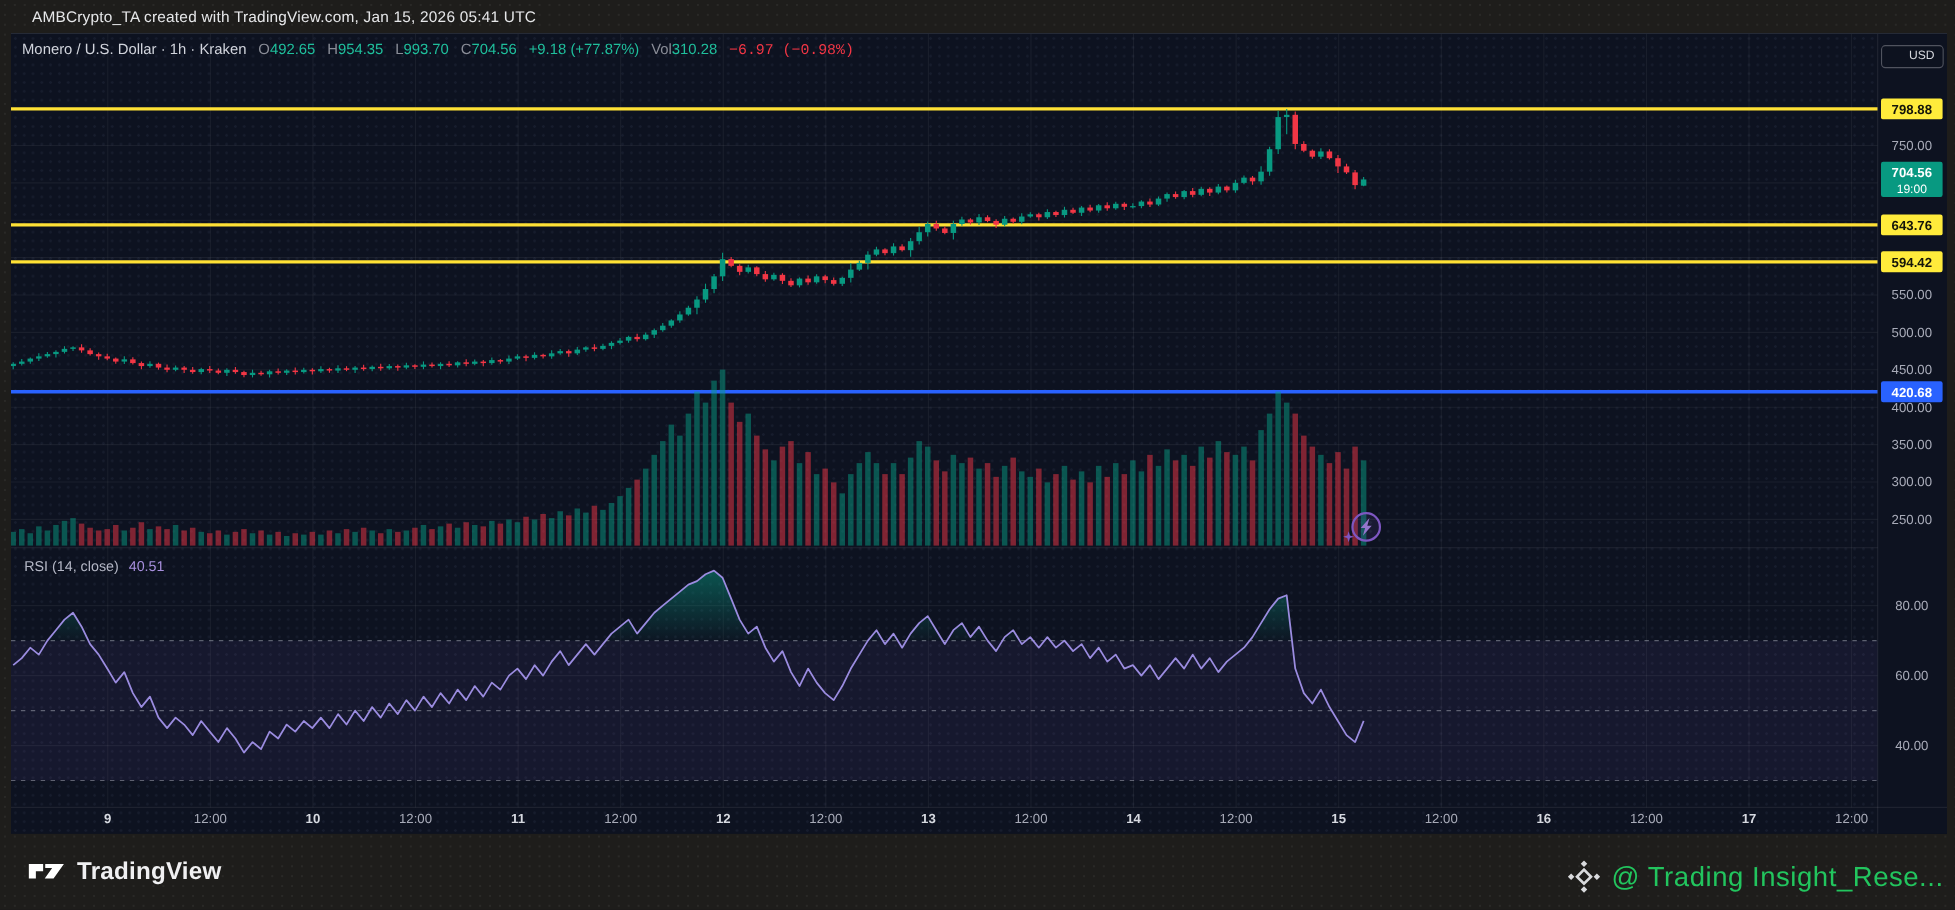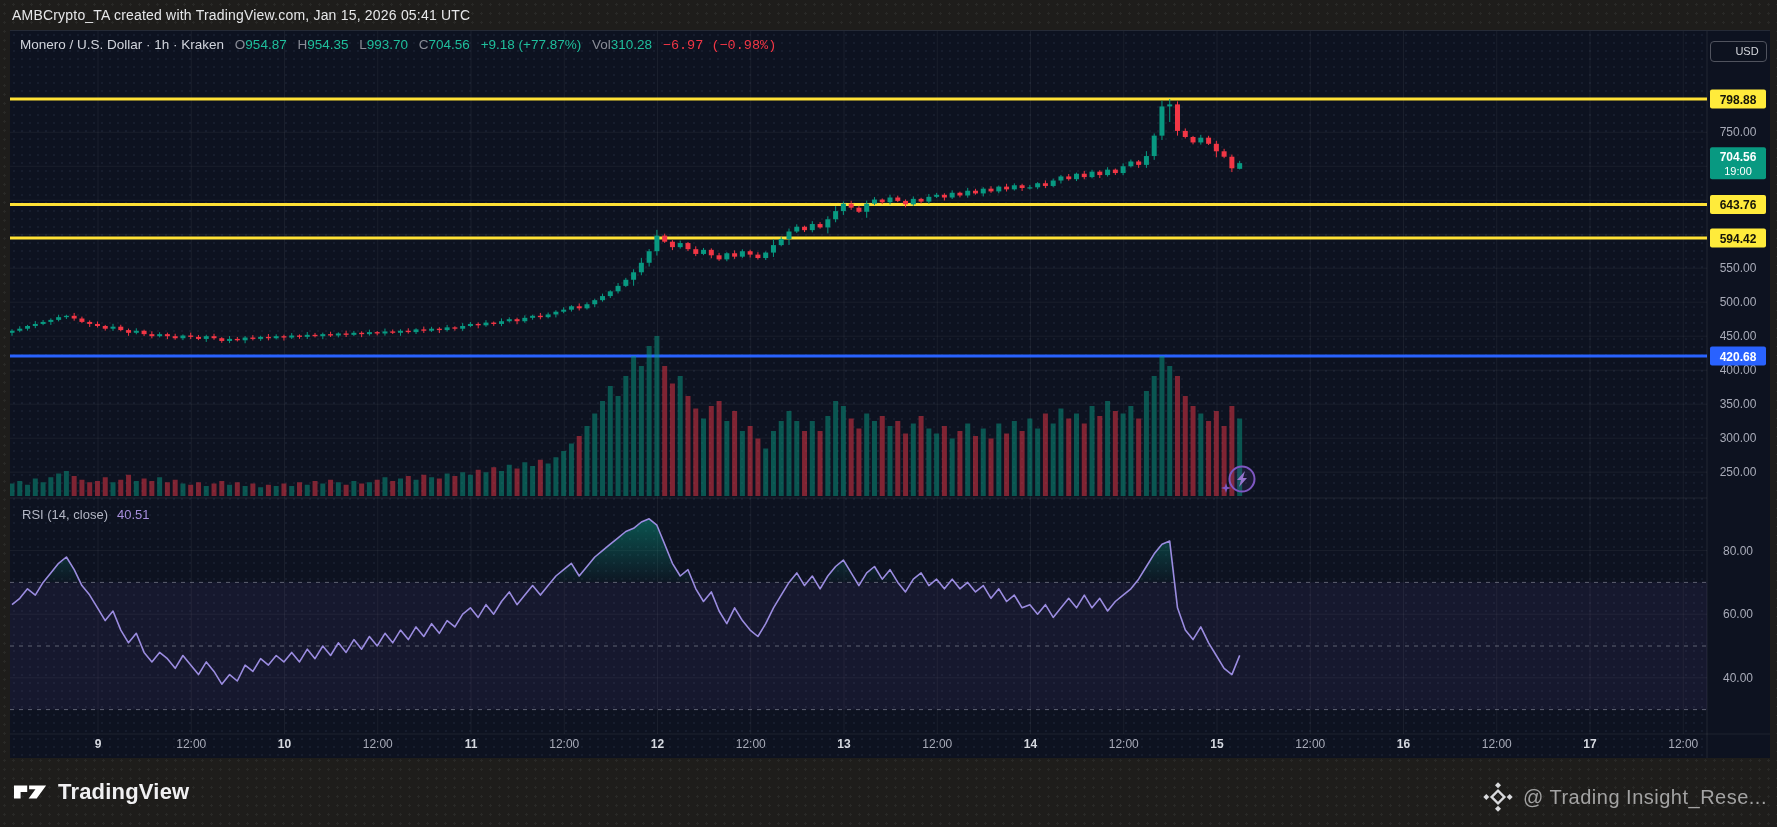--- a/index.html
+++ b/index.html
@@ -5,21 +5,21 @@
   html,body{margin:0;padding:0;background:#1e1d1b;}
   body{
     width:1777px;height:827px;overflow:hidden;position:relative;
     font-family:"Liberation Sans", sans-serif;
     background-color:#1e1d1b;
     background-image:radial-gradient(circle, rgba(255,255,255,0.05) 1px, transparent 1.4px);
     background-size:9px 9px;
   }
   .top-strip{
     position:absolute;left:0;top:0;width:1581px;height:30px;
-    color:#e6e7e9;font-size:14px;line-height:30px;padding-left:12px;box-sizing:border-box;
+    color:#e6e7e9;font-size:14px;line-height:30px;padding-left:29px;box-sizing:border-box;
     letter-spacing:.2px;
   }
   .chart-card{
     position:absolute;left:10px;top:30px;width:1760px;height:727px;
     background-color:#0d1220;
     background-image:radial-gradient(circle, rgba(150,170,215,0.07) 1px, transparent 1.4px);
     background-size:8px 8px;
     border-top:1px solid rgba(255,255,255,0.10);
   }
   .chart-card svg{position:absolute;left:0;top:0;}
@@ -32,26 +32,26 @@
   .rsi-legend{position:absolute;left:12px;top:476px;font-size:13px;color:#b4b7c5;z-index:5;white-space:nowrap;}
   .rsi-val{color:#a78fdd;margin-left:9px;}
   .usd-btn{
     position:absolute;left:1700px;top:10px;width:38px;height:19px;
     border:1px solid #50535e;border-radius:4px;color:#d5d7dd;font-size:11px;
     text-align:center;line-height:19px;z-index:6;background:rgba(13,18,32,0.6);padding-left:17px;
   }
   .footer{
     position:absolute;left:0;top:757px;width:1777px;height:70px;
     display:flex;align-items:center;justify-content:space-between;
-    padding:0 10px 0 14px;box-sizing:border-box;
+    padding:0 10px 0 26px;box-sizing:border-box;
   }
   .brand{display:flex;align-items:center;gap:10px;}
   .brand-text{color:#f0f0f2;font-size:22px;font-weight:bold;letter-spacing:.2px;}
   .watermark{display:flex;align-items:center;gap:10px;margin-top:10px;}
-  .watermark-text{color:#a3a3a3;font-size:20px;letter-spacing:.5px;text-align:right;}
+  .watermark-text{color:#22c55e;font-size:25px;letter-spacing:.5px;text-align:right;}
 </style>
 </head>
 <body>
 
 <div class="top-strip">
   <span>AMBCrypto_TA created with TradingView.com, Jan 15, 2026 05:41 UTC</span>
 </div>
 
 <div class="chart-card">
   <svg id="chart" width="1760" height="727" viewBox="0 0 1760 727">
@@ -646,21 +646,21 @@
         <text x="1393.5" y="717" fill="#d6d9e0" font-size="12" font-weight="bold" text-anchor="middle">16</text>
         <text x="1486.75" y="717" fill="#a8abb8" font-size="12" font-weight="normal" text-anchor="middle">12:00</text>
         <text x="1580" y="717" fill="#d6d9e0" font-size="12" font-weight="bold" text-anchor="middle">17</text>
         <text x="1673.25" y="717" fill="#a8abb8" font-size="12" font-weight="normal" text-anchor="middle">12:00</text>
       </g>
     </svg>
 
   <div class="legend">
     <div>
       <span>Monero / U.S. Dollar · 1h · Kraken</span><span class="sp"></span>
-      <span class="lbl">O</span><span class="grn">954.87</span><span class="sp"></span>
+      <span class="lbl">O</span><span class="grn">492.65</span><span class="sp"></span>
       <span class="lbl">H</span><span class="grn">954.35</span><span class="sp"></span>
       <span class="lbl">L</span><span class="grn">993.70</span><span class="sp"></span>
       <span class="lbl">C</span><span class="grn">704.56</span><span class="sp"></span>
       <span class="grn">+9.18 (+77.87%)</span><span class="sp"></span>
       <span class="lbl">Vol</span><span class="grn">310.28</span><span class="sp"></span>
       <span class="red">−6.97 (−0.98%)</span>
     </div>
   </div>
 
   <div class="rsi-legend">

